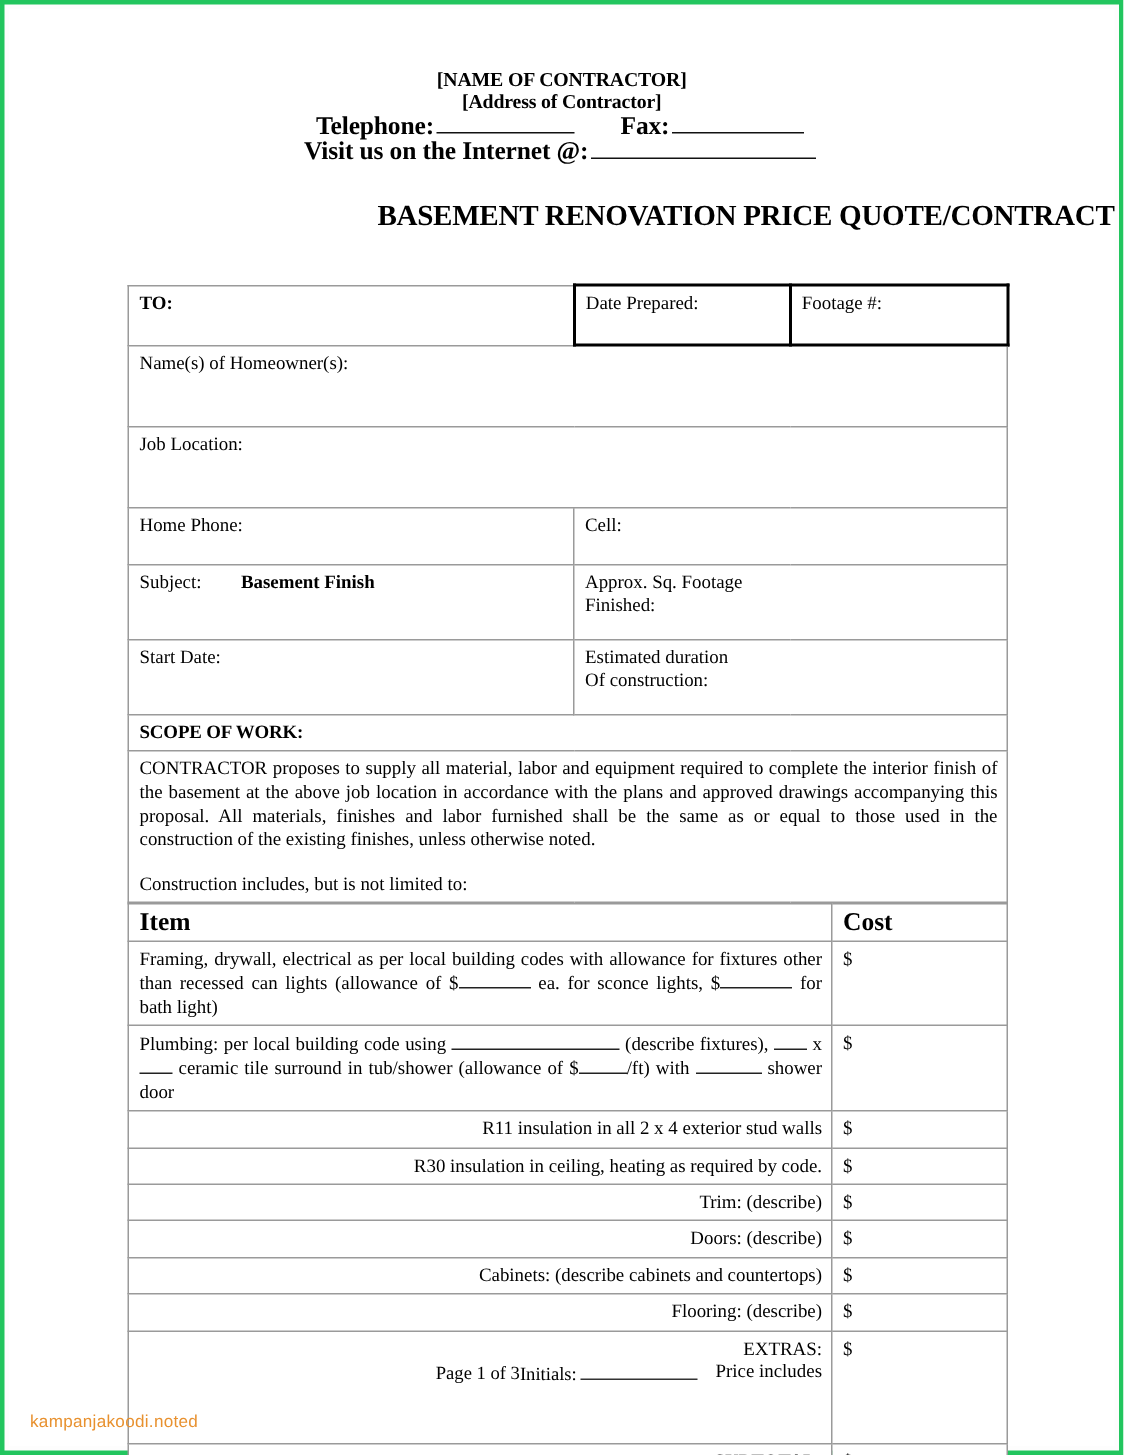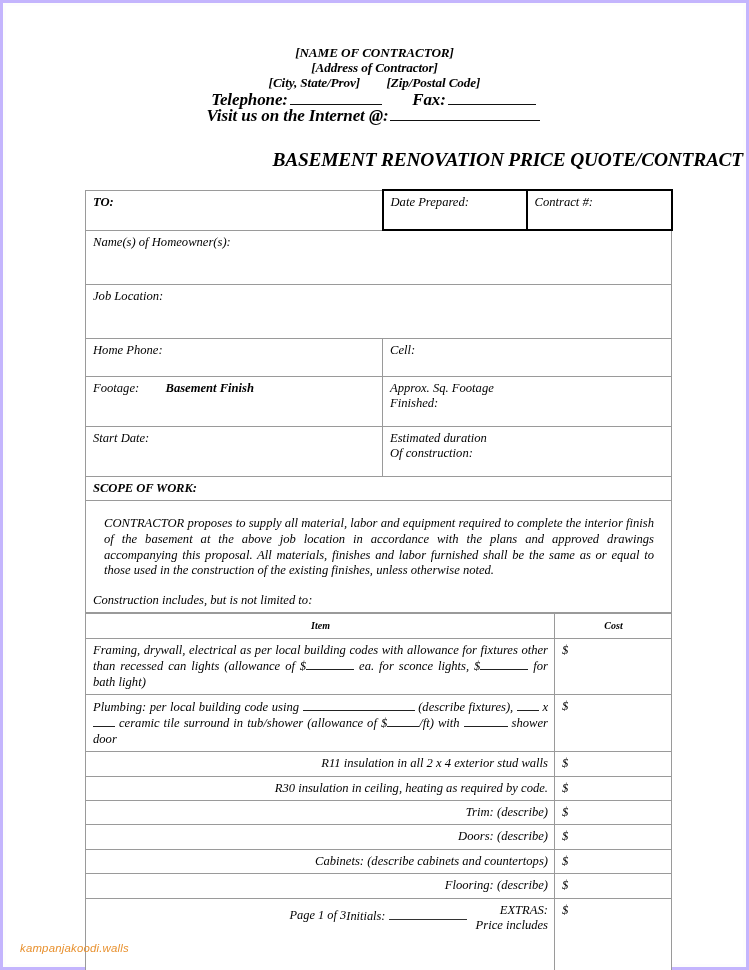--- a/index.html
+++ b/index.html
@@ -15,23 +15,22 @@
     color: #000000;
     overflow: hidden;
   }
 
   
   #page-frame {
     position: relative;
     box-sizing: border-box;
     width: 749px;
     height: 970px;
-    border: 3px solid #c4b5fd;
+    border: 3px solid #22c55e;
     background: #fdfdfd;
-    font-style: italic;
   }
   #page-sheet {
     position: absolute;
     left: 3px;
     top: 3px;
     right: 3px;
     bottom: 3px;
     background: #ffffff;
     box-sizing: border-box;
   }
@@ -112,33 +111,32 @@
     border-bottom: 1px solid #777;
     letter-spacing: -0.1px;
   }
   .scope-body td {
     padding: 7px 9px 9px 8px;
     border-top: none;
   }
   .scope-para {
     text-align: justify;
     text-justify: inter-word;
-    margin: 11px;
+    margin: 0;
     line-height: 15.6px;
   }
   .scope-sub {
     margin: 14px 0 0 0;
     line-height: 15.6px;
   }
 
   
   .items-head td {
-    text-align: center;
     font-weight: bold;
-    font-size: 10px;
+    font-size: 17px;
     padding: 2px 6px 3px;
   }
   .item-cell  { text-align: justify; text-justify: inter-word; }
   .item-cell.nojust { text-align: right; }
   .cost-cell  { padding-left: 8px; }
   .ln {
     display: inline-block;
     border-bottom: 1.2px solid #222;
     vertical-align: baseline;
     height: 11px;
@@ -178,25 +176,20 @@
 </style>
 </head>
 <body>
 
 <div id="page-frame">
   <div id="page-sheet">
 
     <div class="letterhead">
       <div class="lh-line">[NAME OF CONTRACTOR]</div>
       <div class="lh-line">[Address of Contractor]</div>
-      <div class="lh-line">
-        <span>[City, State/Prov]</span>
-        <span class="gap-md"></span>
-        <span>[Zip/Postal Code]</span>
-      </div>
       <div class="lh-line lh-contact">
         <span>Telephone:</span><span class="rule rule-tel"></span>
         <span class="gap-md"></span>
         <span>Fax:</span><span class="rule rule-fax"></span>
       </div>
       <div class="lh-line lh-contact">
         <span>Visit us on the Internet @:</span><span class="rule rule-web"></span>
       </div>
     </div>
 
@@ -207,35 +200,35 @@
       <table class="doc">
         <colgroup>
           <col style="width:297px">
             <col style="width:144px">
             <col style="width:145px">
         </colgroup>
         <tbody>
           <tr>
             <td class="b cell-to">TO:</td>
             <td class="cell-emph">Date Prepared:</td>
-            <td class="cell-emph">Contract #:</td>
+            <td class="cell-emph">Footage #:</td>
           </tr>
           <tr class="row-tall">
             <td colspan="3">Name(s) of Homeowner(s):</td>
           </tr>
           <tr class="row-tall">
             <td colspan="3">Job Location:</td>
           </tr>
           <tr class="row-mid">
             <td>Home Phone:</td>
             <td colspan="2">Cell:</td>
           </tr>
           <tr class="row-two">
             <td>
-              <span>Footage:</span>
+              <span>Subject:</span>
               <span class="gap-md"></span>
               <span class="b">Basement Finish</span>
             </td>
             <td colspan="2">
               <div>Approx. Sq. Footage</div>
               <div>Finished:</div>
             </td>
           </tr>
           <tr class="row-two">
             <td>Start Date:</td>
@@ -322,15 +315,15 @@
 
     <div class="footer">
       <div class="footer-row">
         <span>Page 1 of 3</span>
         <span>
           <span>Initials:</span><span class="initials-rule"></span>
         </span>
       </div>
     </div>
 
-    <div class="watermark">kampanjakoodi.walls</div>
+    <div class="watermark">kampanjakoodi.noted</div>
   </div>
 </div>
 
 </body></html>

